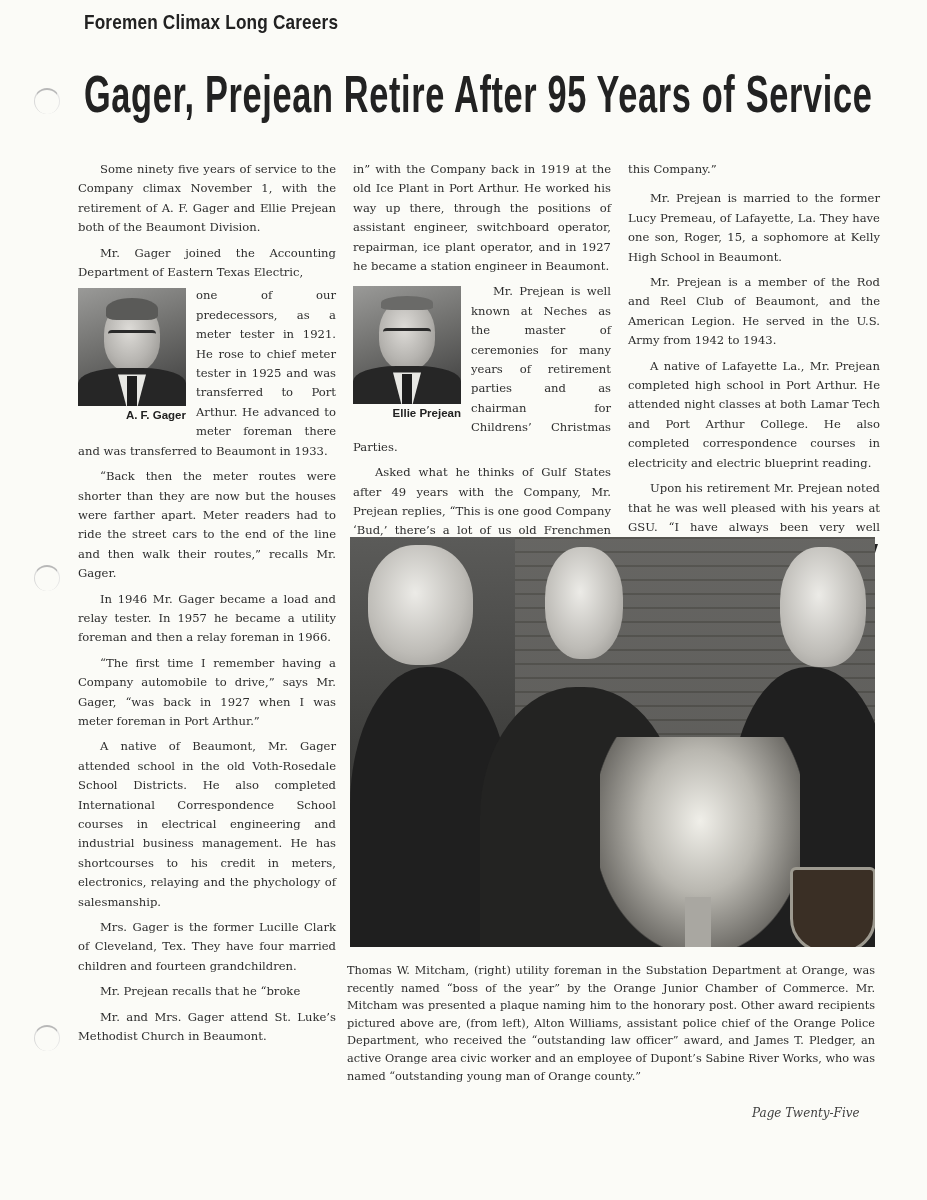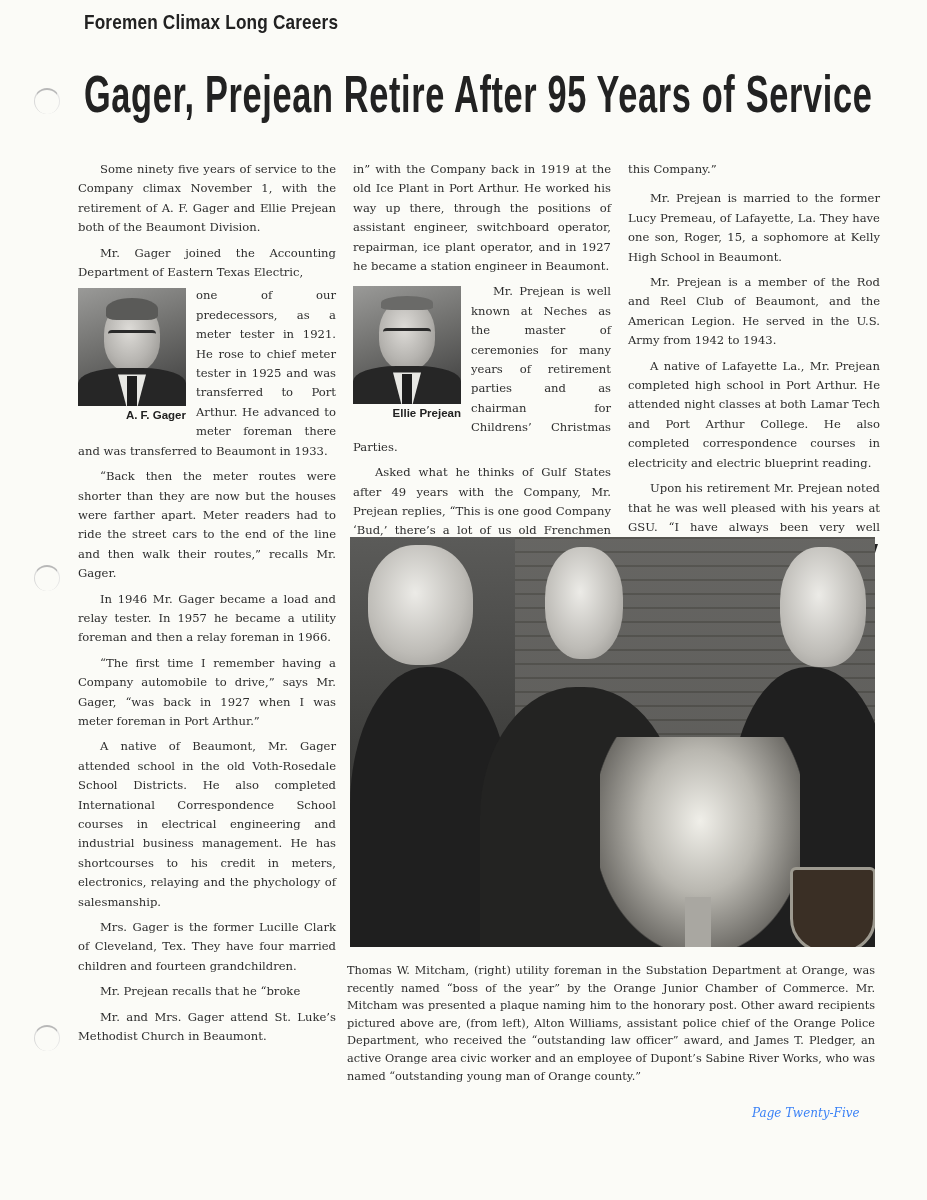--- a/index.html
+++ b/index.html
@@ -69,21 +69,21 @@
   }
   .trophy-stem { position: absolute; left: 335px; top: 360px; width: 26px; height: 50px; background: #a9a7a1; }
   .plaque { position: absolute; left: 440px; top: 330px; width: 80px; height: 80px; background: #3a2f25; border: 3px solid #9d9a90; border-radius: 6px 6px 40% 40%; }
   .photo-caption {
     position: absolute; left: 347px; top: 962px; width: 528px;
     font-size: 11.3px; line-height: 17.6px; text-align: justify; color: #2d2d2d;
   }
   .photo-caption b { font-weight: normal; }
   .page-num {
     position: absolute; left: 752px; top: 1106px;
-    font-family: "DejaVu Serif", serif; font-style: italic; font-size: 12px; color: #3b82f6;
+    font-family: "DejaVu Serif", serif; font-style: italic; font-size: 12px; color: #404040;
   }
   .end-mark { display: inline-block; float: right; margin-top: 2px; }
 </style>
 </head>
 <body>
 
 <div class="hole" style="top:88px"></div>
 <div class="hole" style="top:565px"></div>
 <div class="hole" style="top:1025px"></div>
 

